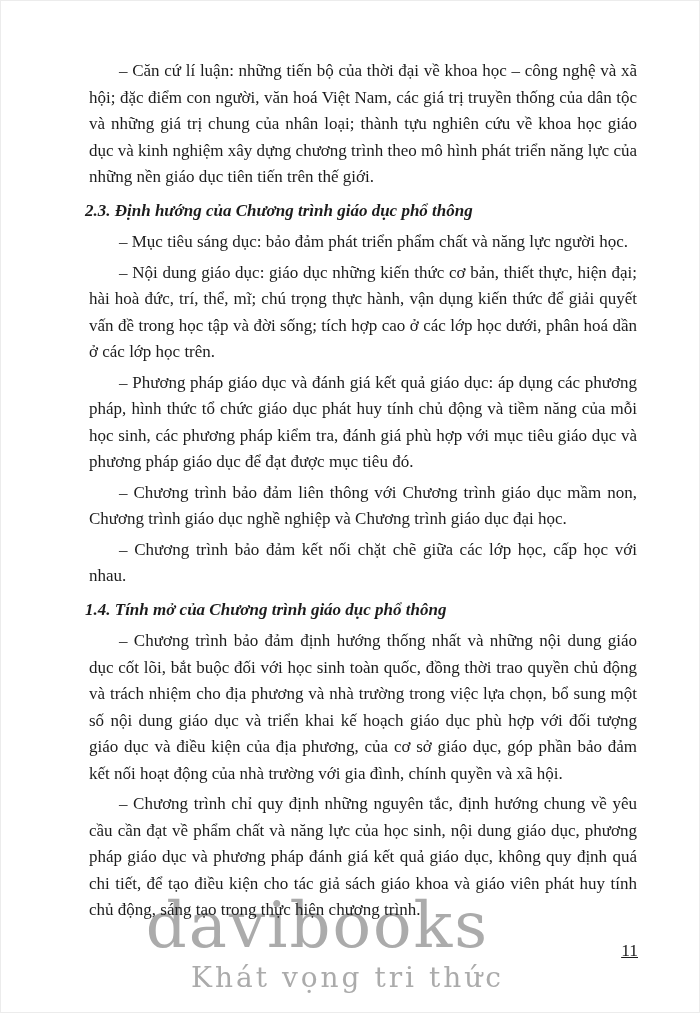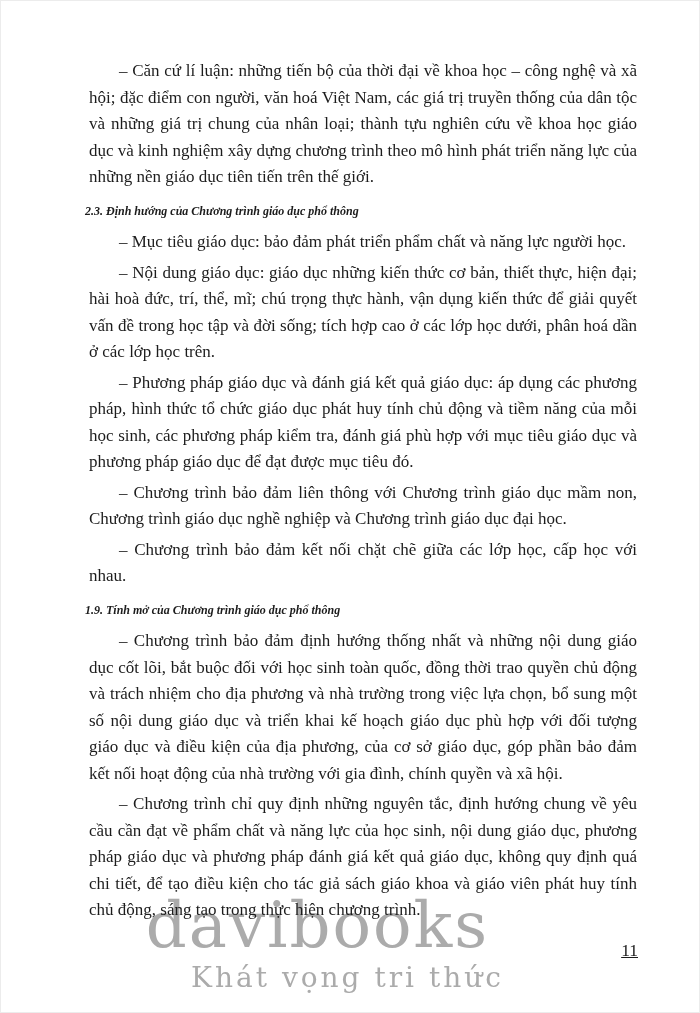--- a/index.html
+++ b/index.html
@@ -29,21 +29,21 @@
     font-size: 17px;
     line-height: 26.5px;
     text-align: justify;
   }
   .para {
     margin: 4px;
     text-indent: 30px;
   }
   .heading {
     margin: 7px 0 5px 0;
-    font-size: 12px;
+    font-size: 17px;
     font-weight: bold;
     font-style: italic;
     text-indent: 0;
     text-align: left;
   }
   .watermark {
     position: absolute;
     left: 0;
     width: 645px;
     bottom: 18px;
@@ -83,25 +83,25 @@
 <div class="page">
 
   <div class="watermark">
     <div class="wm-brand">davibooks</div>
     <div class="wm-slogan">Khát vọng tri thức</div>
   </div>
 
   <div class="content">
     <p class="para">– Căn cứ lí luận: những tiến bộ của thời đại về khoa học – công nghệ và xã hội; đặc điểm con người, văn hoá Việt Nam, các giá trị truyền thống của dân tộc và những giá trị chung của nhân loại; thành tựu nghiên cứu về khoa học giáo dục và kinh nghiệm xây dựng chương trình theo mô hình phát triển năng lực của những nền giáo dục tiên tiến trên thế giới.</p>
     <h3 class="heading">2.3. Định hướng của Chương trình giáo dục phổ thông</h3>
-    <p class="para">– Mục tiêu giáo dục: bảo đảm phát triển phẩm chất và năng lực người học.</p>
+    <p class="para">– Mục tiêu sáng dục: bảo đảm phát triển phẩm chất và năng lực người học.</p>
     <p class="para">– Nội dung giáo dục: giáo dục những kiến thức cơ bản, thiết thực, hiện đại; hài hoà đức, trí, thể, mĩ; chú trọng thực hành, vận dụng kiến thức để giải quyết vấn đề trong học tập và đời sống; tích hợp cao ở các lớp học dưới, phân hoá dần ở các lớp học trên.</p>
     <p class="para">– Phương pháp giáo dục và đánh giá kết quả giáo dục: áp dụng các phương pháp, hình thức tổ chức giáo dục phát huy tính chủ động và tiềm năng của mỗi học sinh, các phương pháp kiểm tra, đánh giá phù hợp với mục tiêu giáo dục và phương pháp giáo dục để đạt được mục tiêu đó.</p>
     <p class="para">– Chương trình bảo đảm liên thông với Chương trình giáo dục mầm non, Chương trình giáo dục nghề nghiệp và Chương trình giáo dục đại học.</p>
     <p class="para">– Chương trình bảo đảm kết nối chặt chẽ giữa các lớp học, cấp học với nhau.</p>
-    <h3 class="heading">1.9. Tính mở của Chương trình giáo dục phổ thông</h3>
+    <h3 class="heading">1.4. Tính mở của Chương trình giáo dục phổ thông</h3>
     <p class="para">– Chương trình bảo đảm định hướng thống nhất và những nội dung giáo dục cốt lõi, bắt buộc đối với học sinh toàn quốc, đồng thời trao quyền chủ động và trách nhiệm cho địa phương và nhà trường trong việc lựa chọn, bổ sung một số nội dung giáo dục và triển khai kế hoạch giáo dục phù hợp với đối tượng giáo dục và điều kiện của địa phương, của cơ sở giáo dục, góp phần bảo đảm kết nối hoạt động của nhà trường với gia đình, chính quyền và xã hội.</p>
     <p class="para">– Chương trình chỉ quy định những nguyên tắc, định hướng chung về yêu cầu cần đạt về phẩm chất và năng lực của học sinh, nội dung giáo dục, phương pháp giáo dục và phương pháp đánh giá kết quả giáo dục, không quy định quá chi tiết, để tạo điều kiện cho tác giả sách giáo khoa và giáo viên phát huy tính chủ động, sáng tạo trong thực hiện chương trình.</p>
   </div>
 
   <div class="page-number">11</div>
 
 </div>
 
 </body></html>

